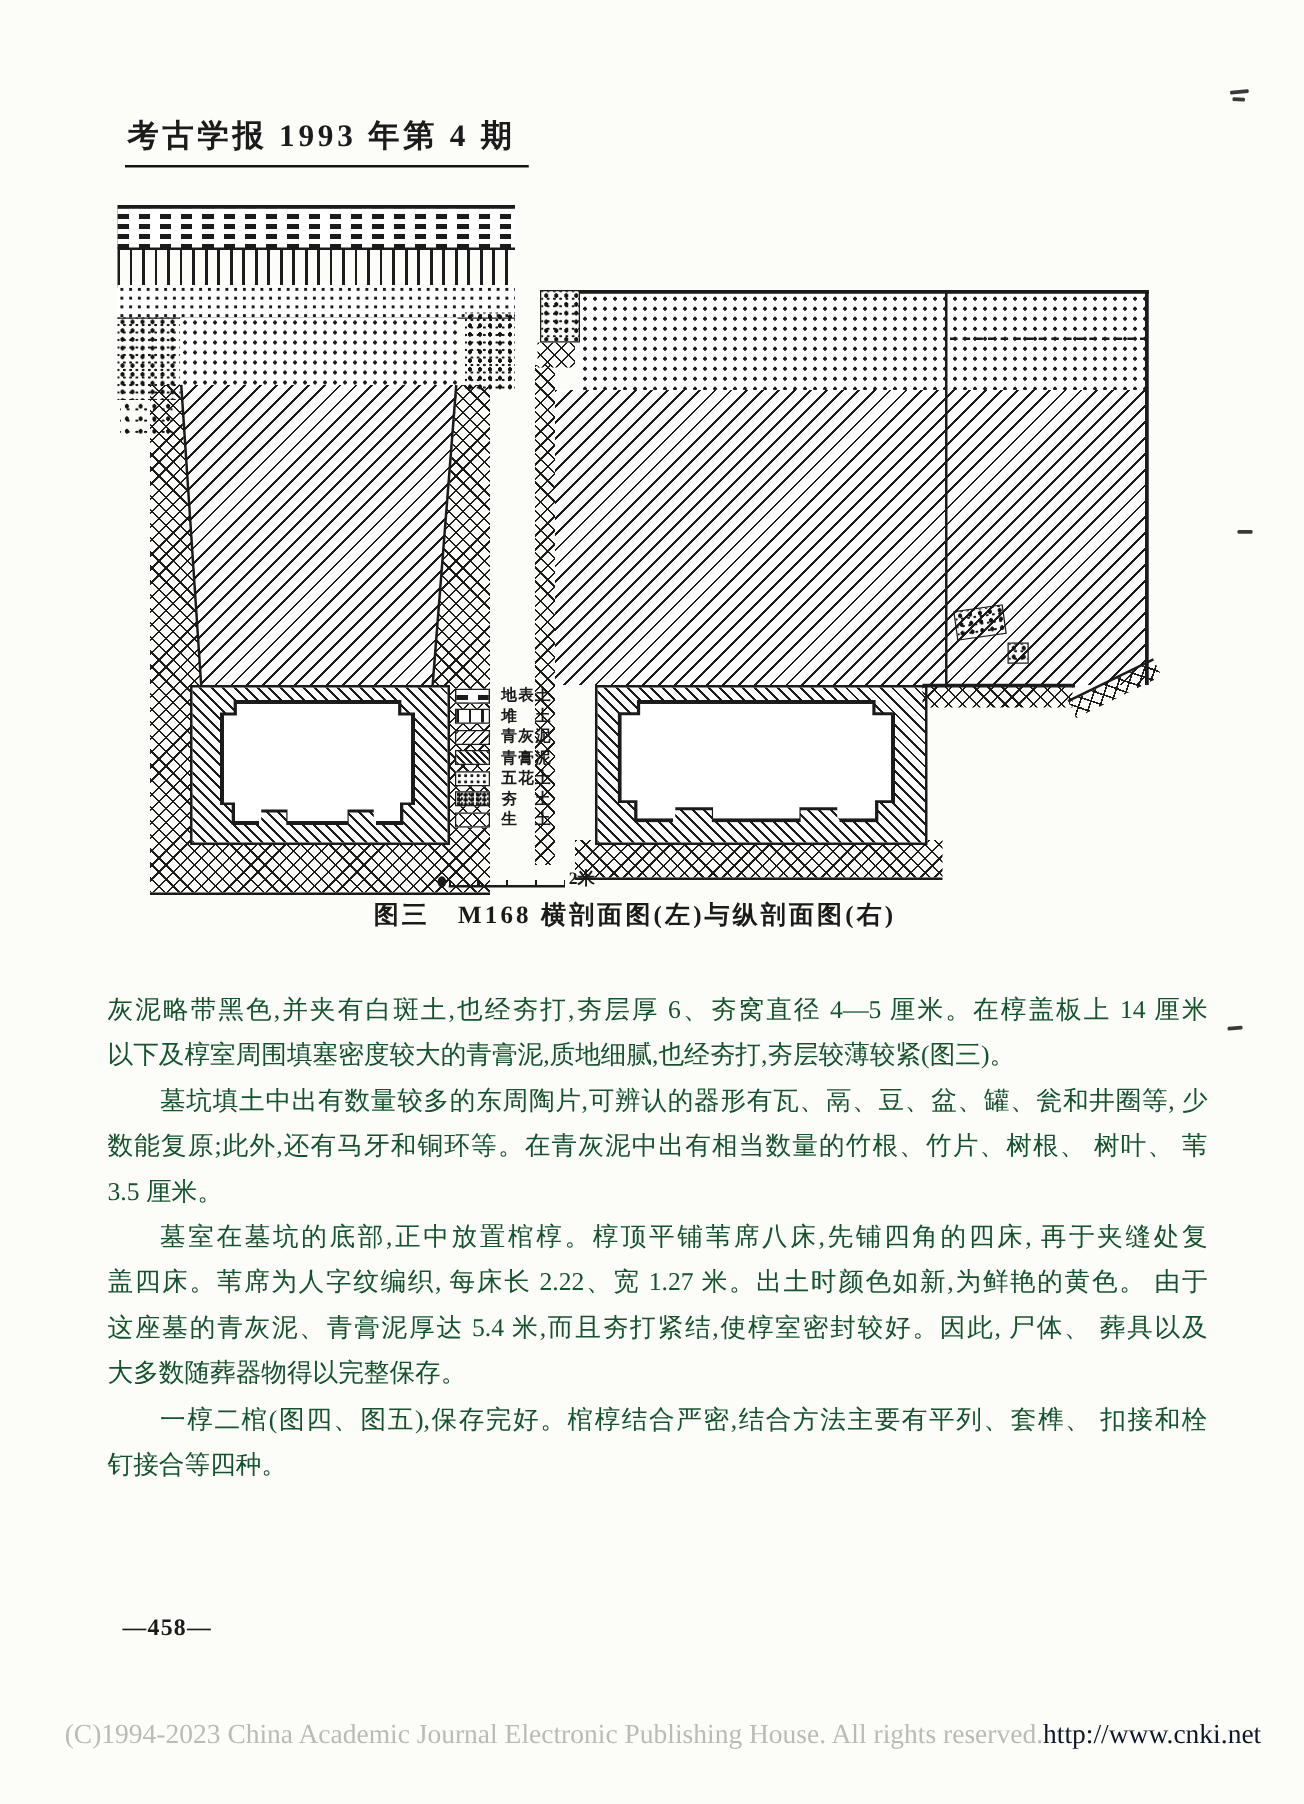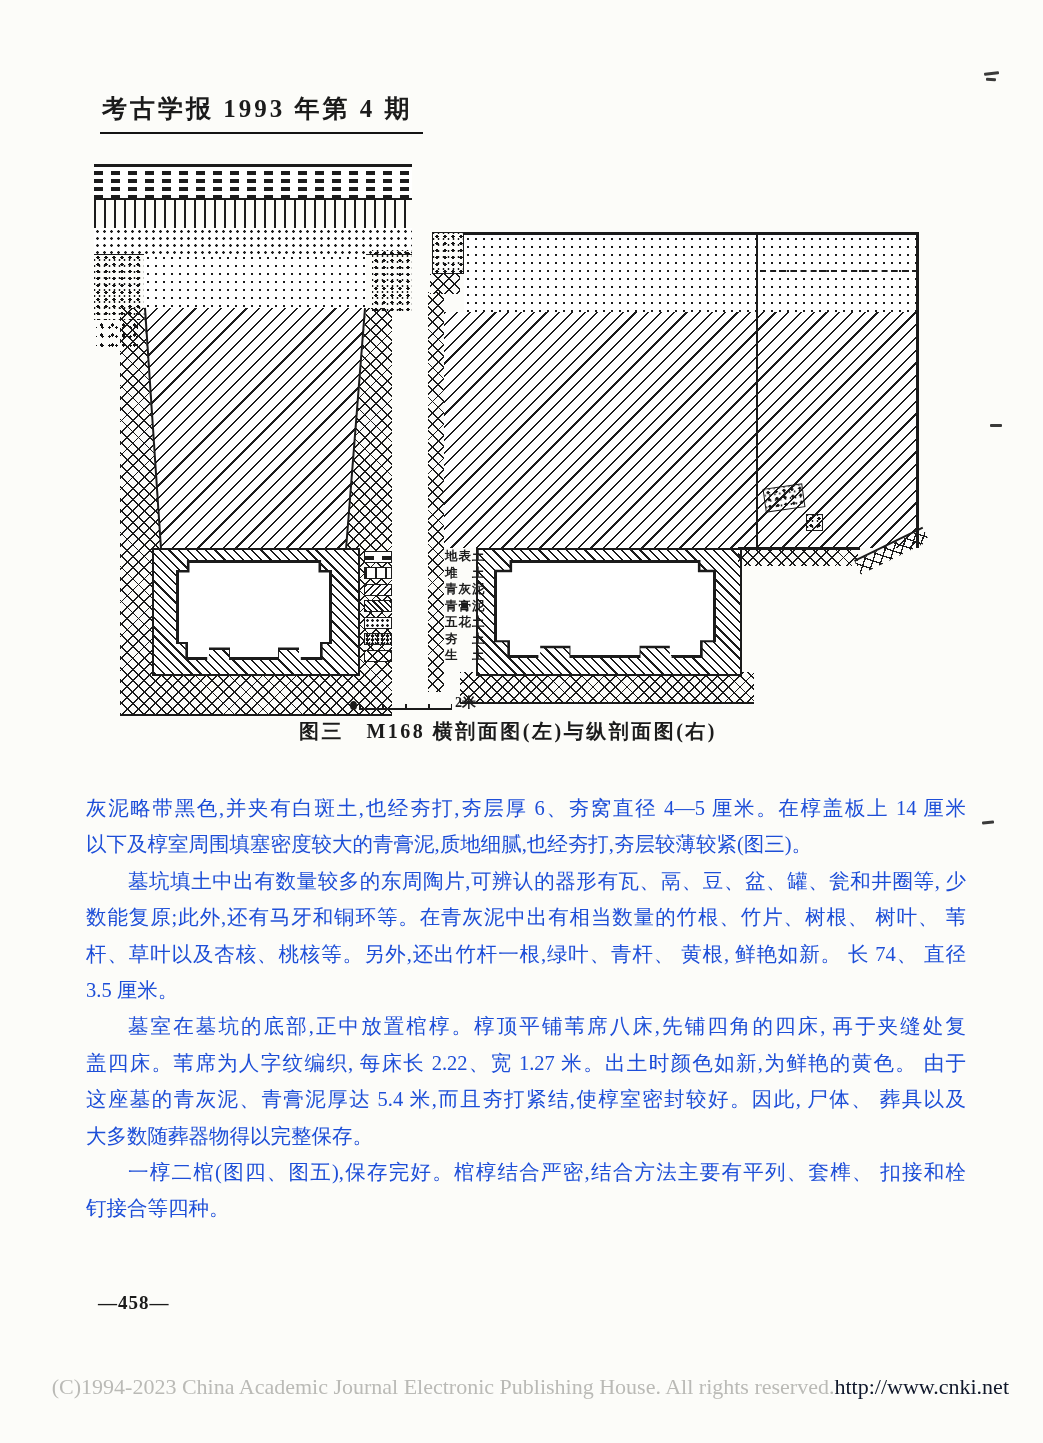--- a/index.html
+++ b/index.html
@@ -54,40 +54,40 @@
   
   .fig{left:88px;top:158px;width:840px;height:605px;}
   .wall{width:2px;background:#1b1b1b;}
   .cham{
     clip-path:polygon(0% 10%,7% 10%,7% 0%,93% 0%,93% 10%,100% 10%,
       100% 84%,94% 84%,94% 100%,80% 100%,80% 90%,66% 90%,66% 100%,
       34% 100%,34% 90%,20% 90%,20% 100%,6% 100%,6% 84%,0% 84%);
   }
   
   .legend{left:276px;top:392px;width:120px;}
-  .lg-row{display:flex;align-items:center;margin-bottom:3.5px;height:13px;gap:44px;}
+  .lg-row{display:flex;align-items:center;margin-bottom:3.5px;height:13px;}
   .sw{width:26px;height:10px;border:1.5px solid #1b1b1b;margin-right:9px;flex:none;background-color:#fff;}
   .sw.p-dots{background-size:5px 5px;}
   .sw.p-brick{border:1.5px solid #1b1b1b;}
   .sw.p-hfwd{background-image:repeating-linear-gradient(135deg,#1b1b1b 0 1.5px,transparent 1.5px 5px);}
   .sw.p-hback{background-image:repeating-linear-gradient(45deg,#1b1b1b 0 1.5px,transparent 1.5px 4px);}
   .sw.p-speckle{background-size:5px 4px,3px 4px;}
   .lg-lab{font-size:12.5px;font-weight:bold;letter-spacing:1px;white-space:nowrap;}
   
   .scale{left:262px;top:524px;width:126px;display:flex;align-items:flex-end;}
   .scale-dot{width:7px;height:9px;border-radius:50%;background:#1b1b1b;margin-right:2px;}
   .scale-line{
     flex:1;height:6px;border-bottom:2.5px solid #1b1b1b;
     background-image:repeating-linear-gradient(90deg,#1b1b1b 0 1.8px,transparent 1.8px 23px);
     background-size:100% 4px;background-position:0 100%;background-repeat:no-repeat;
   }
   .scale-lab{font-size:14px;font-weight:bold;margin:12px 0 -2px 3px;white-space:nowrap;}
   .caption{left:0;top:560px;width:100%;text-align:center;font-size:20px;font-weight:bold;letter-spacing:2.5px;}
   
-  .bodytxt{left:86px;top:790px;width:880px;font-size:20.5px;line-height:36.4px;color:#1d4ed8;}
+  .bodytxt{left:86px;top:790px;width:880px;font-size:20.5px;line-height:36.4px;color:#14532d;}
   .bl{text-align:justify;}
   .jl{text-align-last:justify;}
   .ind{text-indent:2.05em;}
   .pgnum{left:98px;top:1292px;font-size:19px;font-weight:bold;letter-spacing:1px;}
   
   .footer{
     left:34px;top:1374px;width:975px;display:flex;justify-content:flex-end;
     color:#babab6;font-size:22px;
   }
   .footer a{color:#0f172a;text-decoration:none;}
@@ -185,21 +185,20 @@
 
   <div class="abs caption">图三　M168 横剖面图(左)与纵剖面图(右)</div>
 </div>
 
 <div class="abs bodytxt">
   <div class="bl jl">灰泥略带黑色,并夹有白斑土,也经夯打,夯层厚 6、夯窝直径 4—5 厘米。在椁盖板上 14 厘米</div>
   <div class="bl">以下及椁室周围填塞密度较大的青膏泥,质地细腻,也经夯打,夯层较薄较紧(图三)。</div>
 
   <div class="bl jl ind">墓坑填土中出有数量较多的东周陶片,可辨认的器形有瓦、鬲、豆、盆、罐、瓮和井圈等, 少</div>
   <div class="bl jl">数能复原;此外,还有马牙和铜环等。在青灰泥中出有相当数量的竹根、竹片、树根、 树叶、 苇</div>
-  <div class="bl jl">杆、草叶以及杏核、桃核等。另外,还出竹杆一根,绿叶、青杆、 黄根, 鲜艳如新。 长 74、 直径</div>
   <div class="bl">3.5 厘米。</div>
 
   <div class="bl jl ind">墓室在墓坑的底部,正中放置棺椁。椁顶平铺苇席八床,先铺四角的四床, 再于夹缝处复</div>
   <div class="bl jl">盖四床。苇席为人字纹编织, 每床长 2.22、宽 1.27 米。出土时颜色如新,为鲜艳的黄色。 由于</div>
   <div class="bl jl">这座墓的青灰泥、青膏泥厚达 5.4 米,而且夯打紧结,使椁室密封较好。因此, 尸体、 葬具以及</div>
   <div class="bl">大多数随葬器物得以完整保存。</div>
 
 
   <div class="bl jl ind">一椁二棺(图四、图五),保存完好。棺椁结合严密,结合方法主要有平列、套榫、 扣接和栓</div>
   <div class="bl">钉接合等四种。</div>

